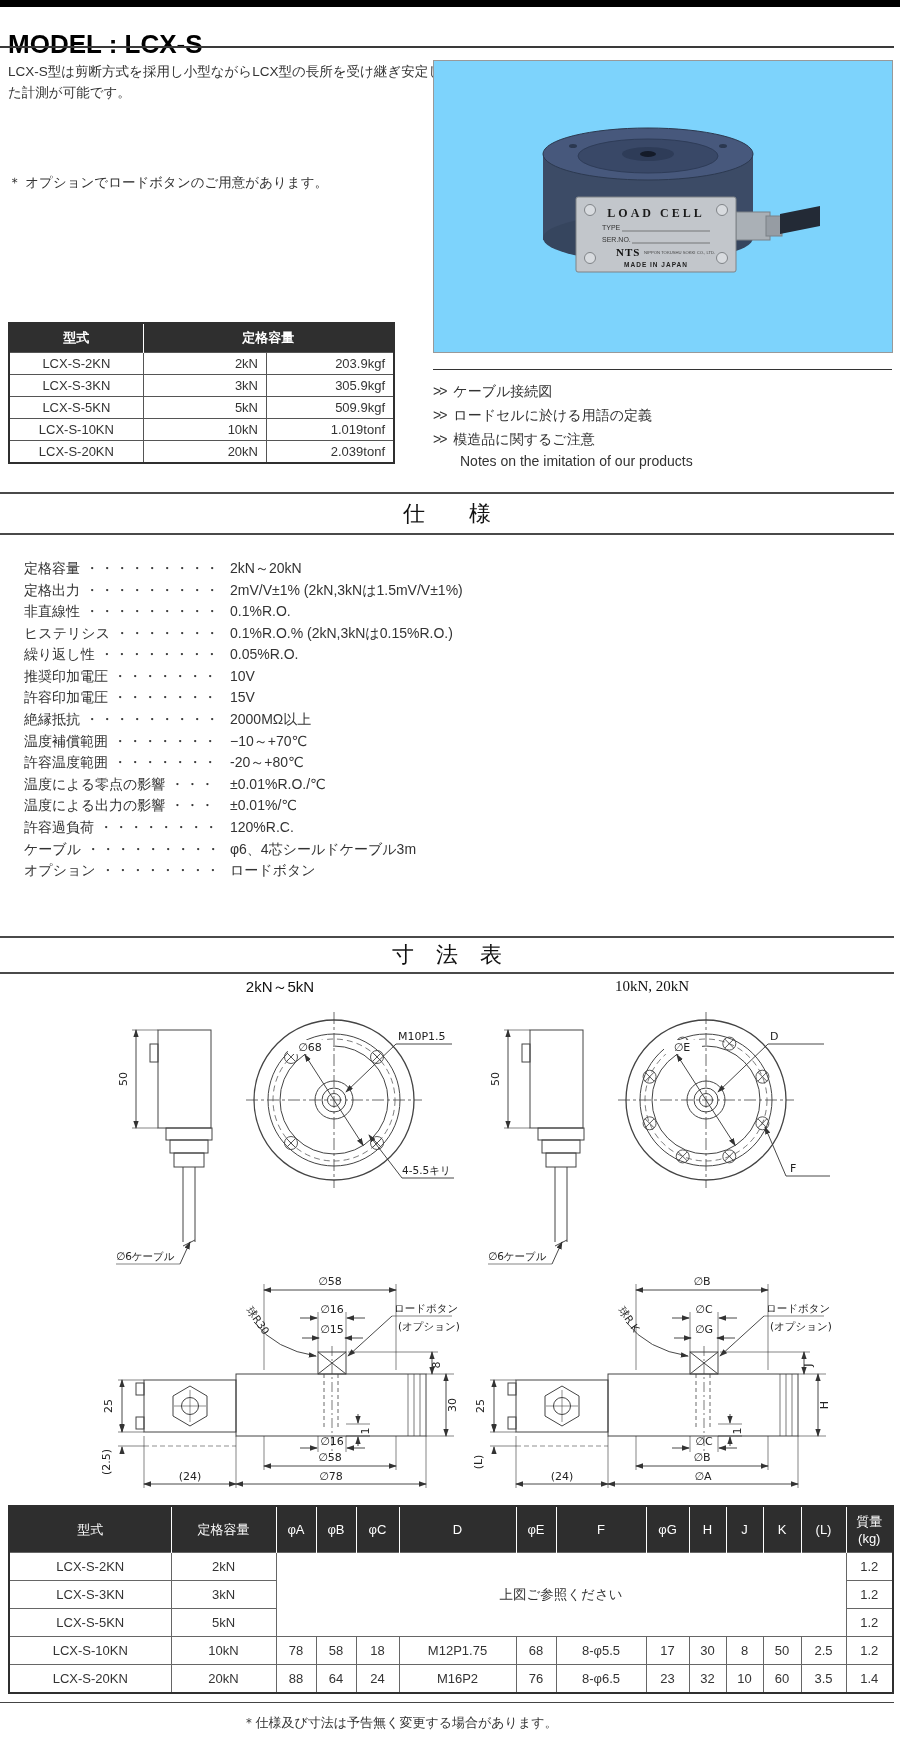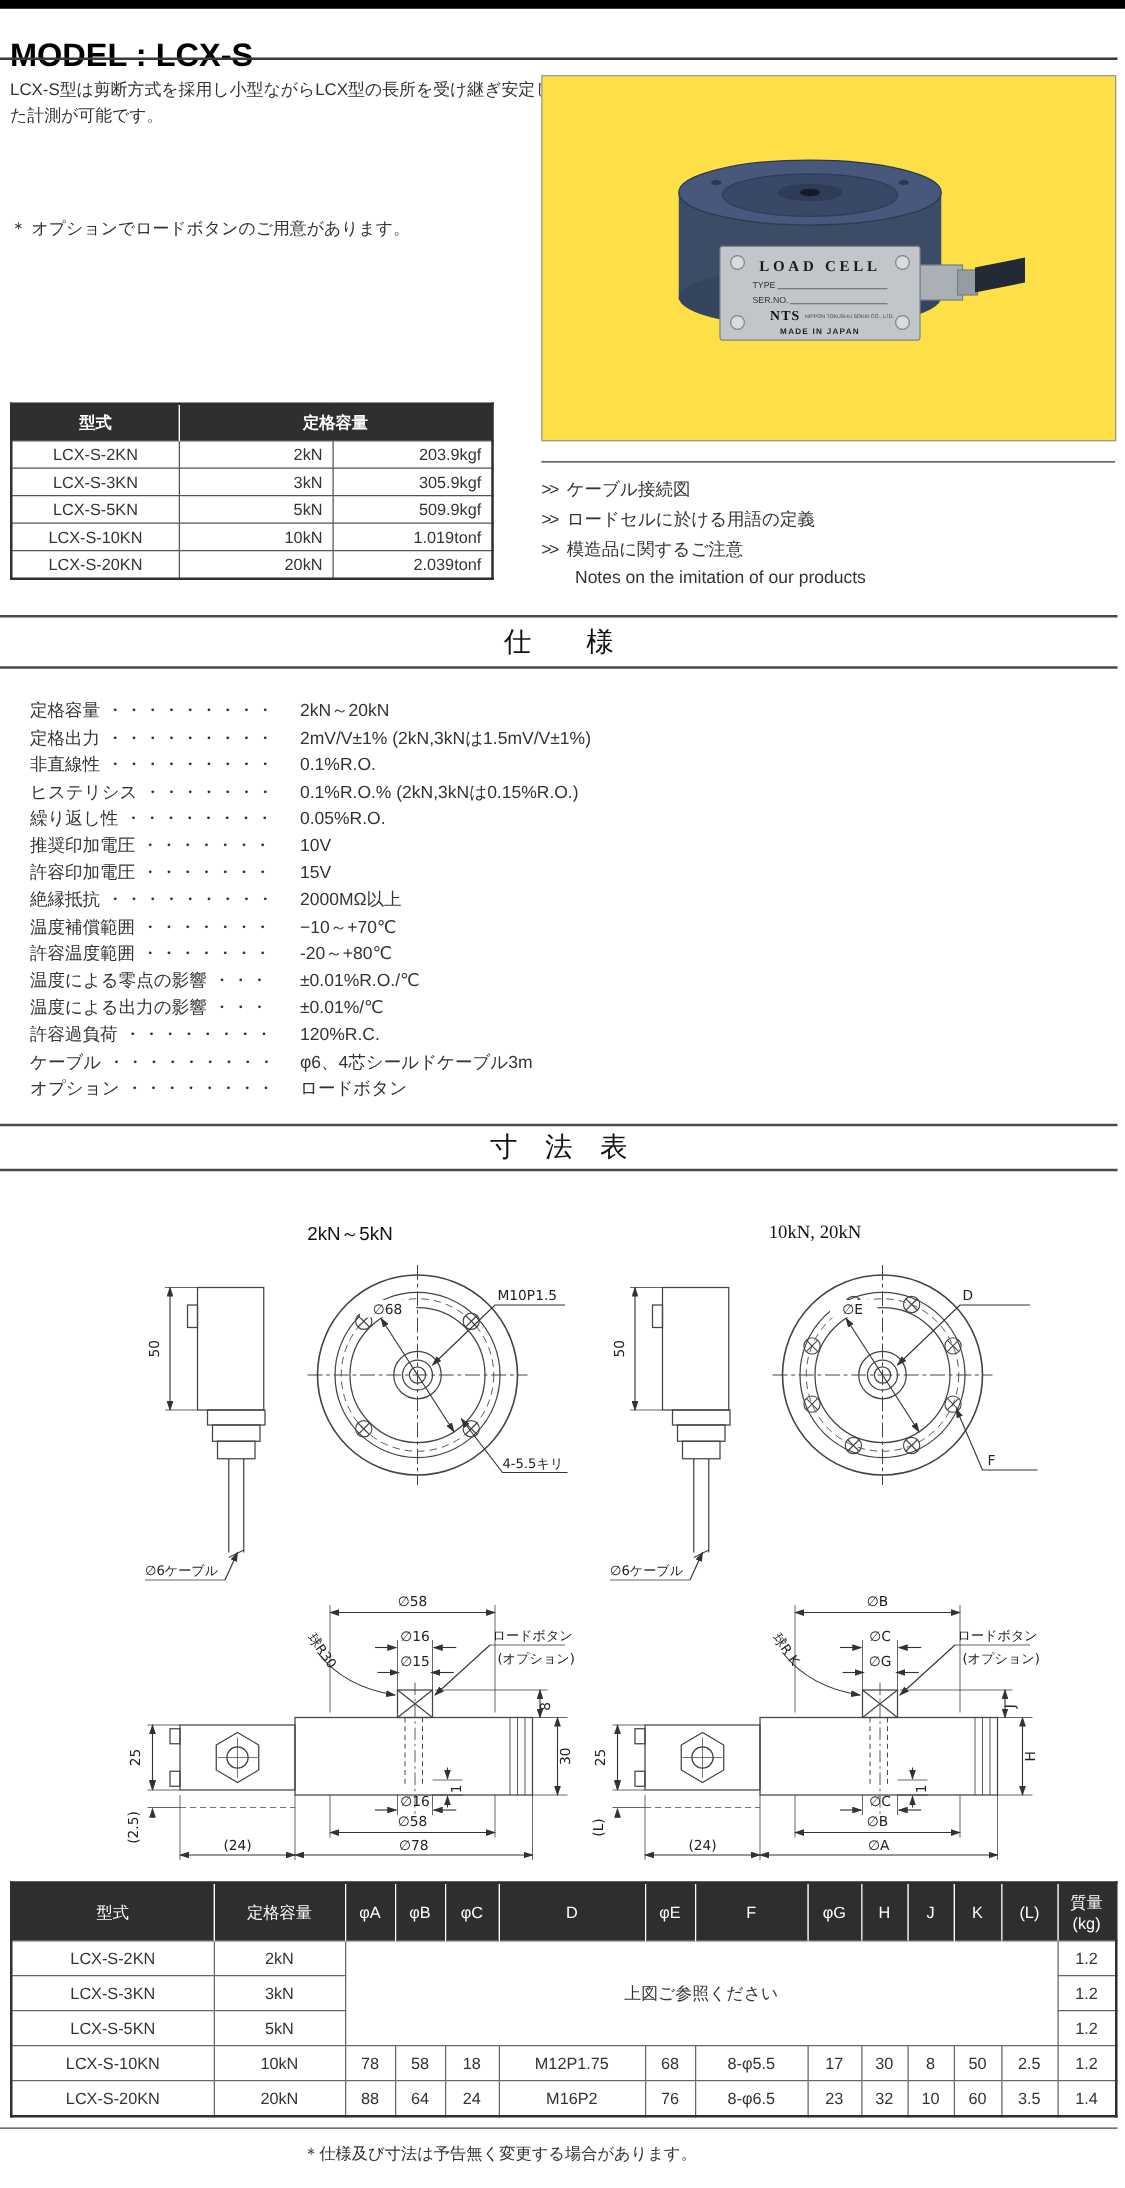--- a/index.html
+++ b/index.html
@@ -7,21 +7,21 @@
           font-family:"Liberation Sans","DejaVu Sans",sans-serif; color:#333; overflow:hidden; }
 
   .topbar { position:absolute; left:0; top:0; width:900px; height:7px; background:#000; }
   .page-title { position:absolute; left:8px; top:12px; font-size:26px; font-weight:bold; color:#000; }
   .title-rule { position:absolute; left:0; top:46px; width:894px; border-top:2px solid #3a3a3a; }
 
   .desc { position:absolute; left:8px; top:62px; width:445px; font-size:13.5px; line-height:1.55; color:#333; }
   .opt-note { position:absolute; left:8px; top:126px; width:445px; font-size:13.5px; color:#333;margin-top:48px; }
 
   .photo-box { position:absolute; left:433px; top:60px; width:458px; height:291px; border:1px solid #999;
-               background:#fde047; display:flex; align-items:center; justify-content:center; }
+               background:#7dd3fc; display:flex; align-items:center; justify-content:center; }
 
   
   .cap-table { position:absolute; left:8px; top:322px; width:387px; border-collapse:collapse;
                font-size:13px; border:2px solid #2f2f2f; }
   .cap-table th { background:#2f2f2f; color:#fff; font-weight:bold; padding:5px 0; }
   .cap-table th.sep { border-left:1px solid #fff; }
   .cap-table td { border:1px solid #555; padding:2px 8px; height:17px; color:#333; }
   .cap-table td.c { text-align:center; }
   .cap-table td.r { text-align:right; }
 
@@ -29,30 +29,30 @@
   .links { position:absolute; left:433px; top:369px; width:459px; border-top:1px solid #333;
            padding-top:13px; font-size:14px; color:#333; }
   .link-row { margin-bottom:6px; cursor:pointer; }
   .link-arrow { margin-right:8px; letter-spacing:-2px; }
   .link-en { padding-left:27px; margin-top:-2px; }
 
   
   .band { position:absolute; left:0; width:894px; border-top:2px solid #4a4a4a; border-bottom:2px solid #4a4a4a;
           display:flex; align-items:center; justify-content:center; color:#111; }
   #spec-band { top:492px; height:39px; font-size:22px; }
-  #dim-band  { top:899px; height:34px; font-size:22px; }
+  #dim-band  { top:936px; height:34px; font-size:22px; }
 
   
   .spec-list { position:absolute; left:24px; top:561px; }
   .spec-row { display:flex; font-size:14px; line-height:1.1; margin-bottom:6.2px; color:#333; }
   .spec-left { display:flex; width:192px; overflow:hidden; white-space:nowrap; }
   .spec-label { flex:none; padding-right:5px; }
   .spec-dots { flex:1 1 auto; overflow:hidden; }
   .spec-dots::after { content:"・・・・・・・・・・・・・・・・・・・・・・・・"; letter-spacing:1px; color:#333; }
-  .spec-value { margin-left:24px; white-space:nowrap; }
+  .spec-value { margin-left:14px; white-space:nowrap; }
 
   .draw-title { position:absolute; top:978px; width:368px; text-align:center; font-size:15px; color:#111; }
   #dtL { left:96px; } #dtR { left:468px;font-family:Liberation Serif, serif; }
   .drawing { position:absolute; top:1000px; }
   #drawL { left:96px; } #drawR { left:468px; }
   .dl { font-size:11px; fill:#222; font-family:"DejaVu Sans",sans-serif; }
   .dlj { font-size:10.5px; fill:#222; font-family:"DejaVu Sans",sans-serif; }
 
   
   .dim-table { position:absolute; left:8px; top:1505px; width:884px; border-collapse:collapse;

